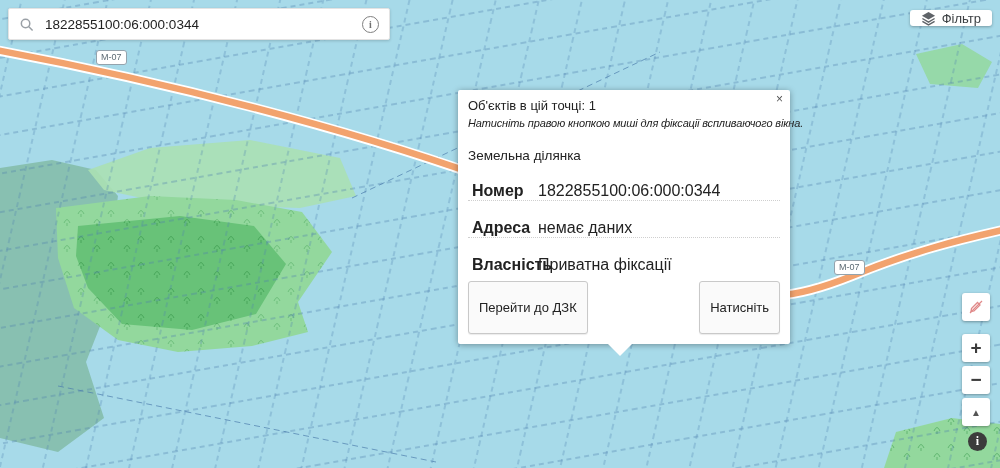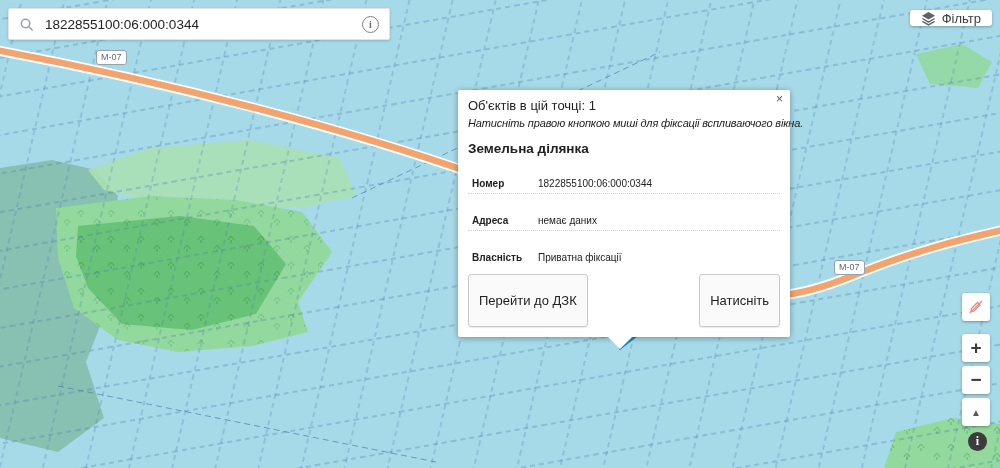--- a/index.html
+++ b/index.html
@@ -44,24 +44,24 @@
     position:absolute;left:458px;top:90px;width:332px;background:#fff;
     box-shadow:0 1px 6px rgba(0,0,0,.35);border-radius:2px;
     padding:8px 10px 10px;box-sizing:border-box;font-size:13px;color:#222;
   }
   .popup .close{
     position:absolute;top:3px;right:7px;font-size:12px;color:#555;cursor:pointer;line-height:12px;
   }
   .popup .objects{margin:0 0 2px;line-height:16px;font-size:13px;}
   .popup .hint{
     font-style:italic;font-size:11px;letter-spacing:-0.15px;white-space:nowrap;
-    margin:0 0 10px;line-height:15px;color:#222;
+    margin:0 0 17px;line-height:15px;color:#222;
   }
-  .popup .section-title{font-weight:bold;font-size:13.5px;margin:0 0 5px;line-height:16px;}
-  .popup .row{display:flex;font-size:10px;line-height:14px;padding:2px 4px;border-bottom:1px dotted #cfcfcf;margin-top:18px;}
+  .popup .section-title{font-weight:normal;font-size:13.5px;margin:0 0 5px;line-height:16px;}
+  .popup .row{display:flex;font-size:16px;line-height:14px;padding:2px 4px;border-bottom:1px dotted #cfcfcf;margin-top:18px;}
   .popup .row:last-child{border-bottom:none;}
   .popup .row .lbl{width:66px;flex:none;font-weight:bold;}
   .popup .row .val{flex:1;white-space:nowrap;}
   .popup .btns{display:flex;justify-content:space-between;margin-top:7px;}
   .popup-btn{
     background:#fafafa;border:1px solid #c9c9c9;border-radius:3px;padding:18px 10px;
     font-family:"Liberation Sans",sans-serif;font-size:13px;color:#222;cursor:pointer;
     box-shadow:0 1px 1px rgba(0,0,0,.08);
   }
   .popup .pointer{

